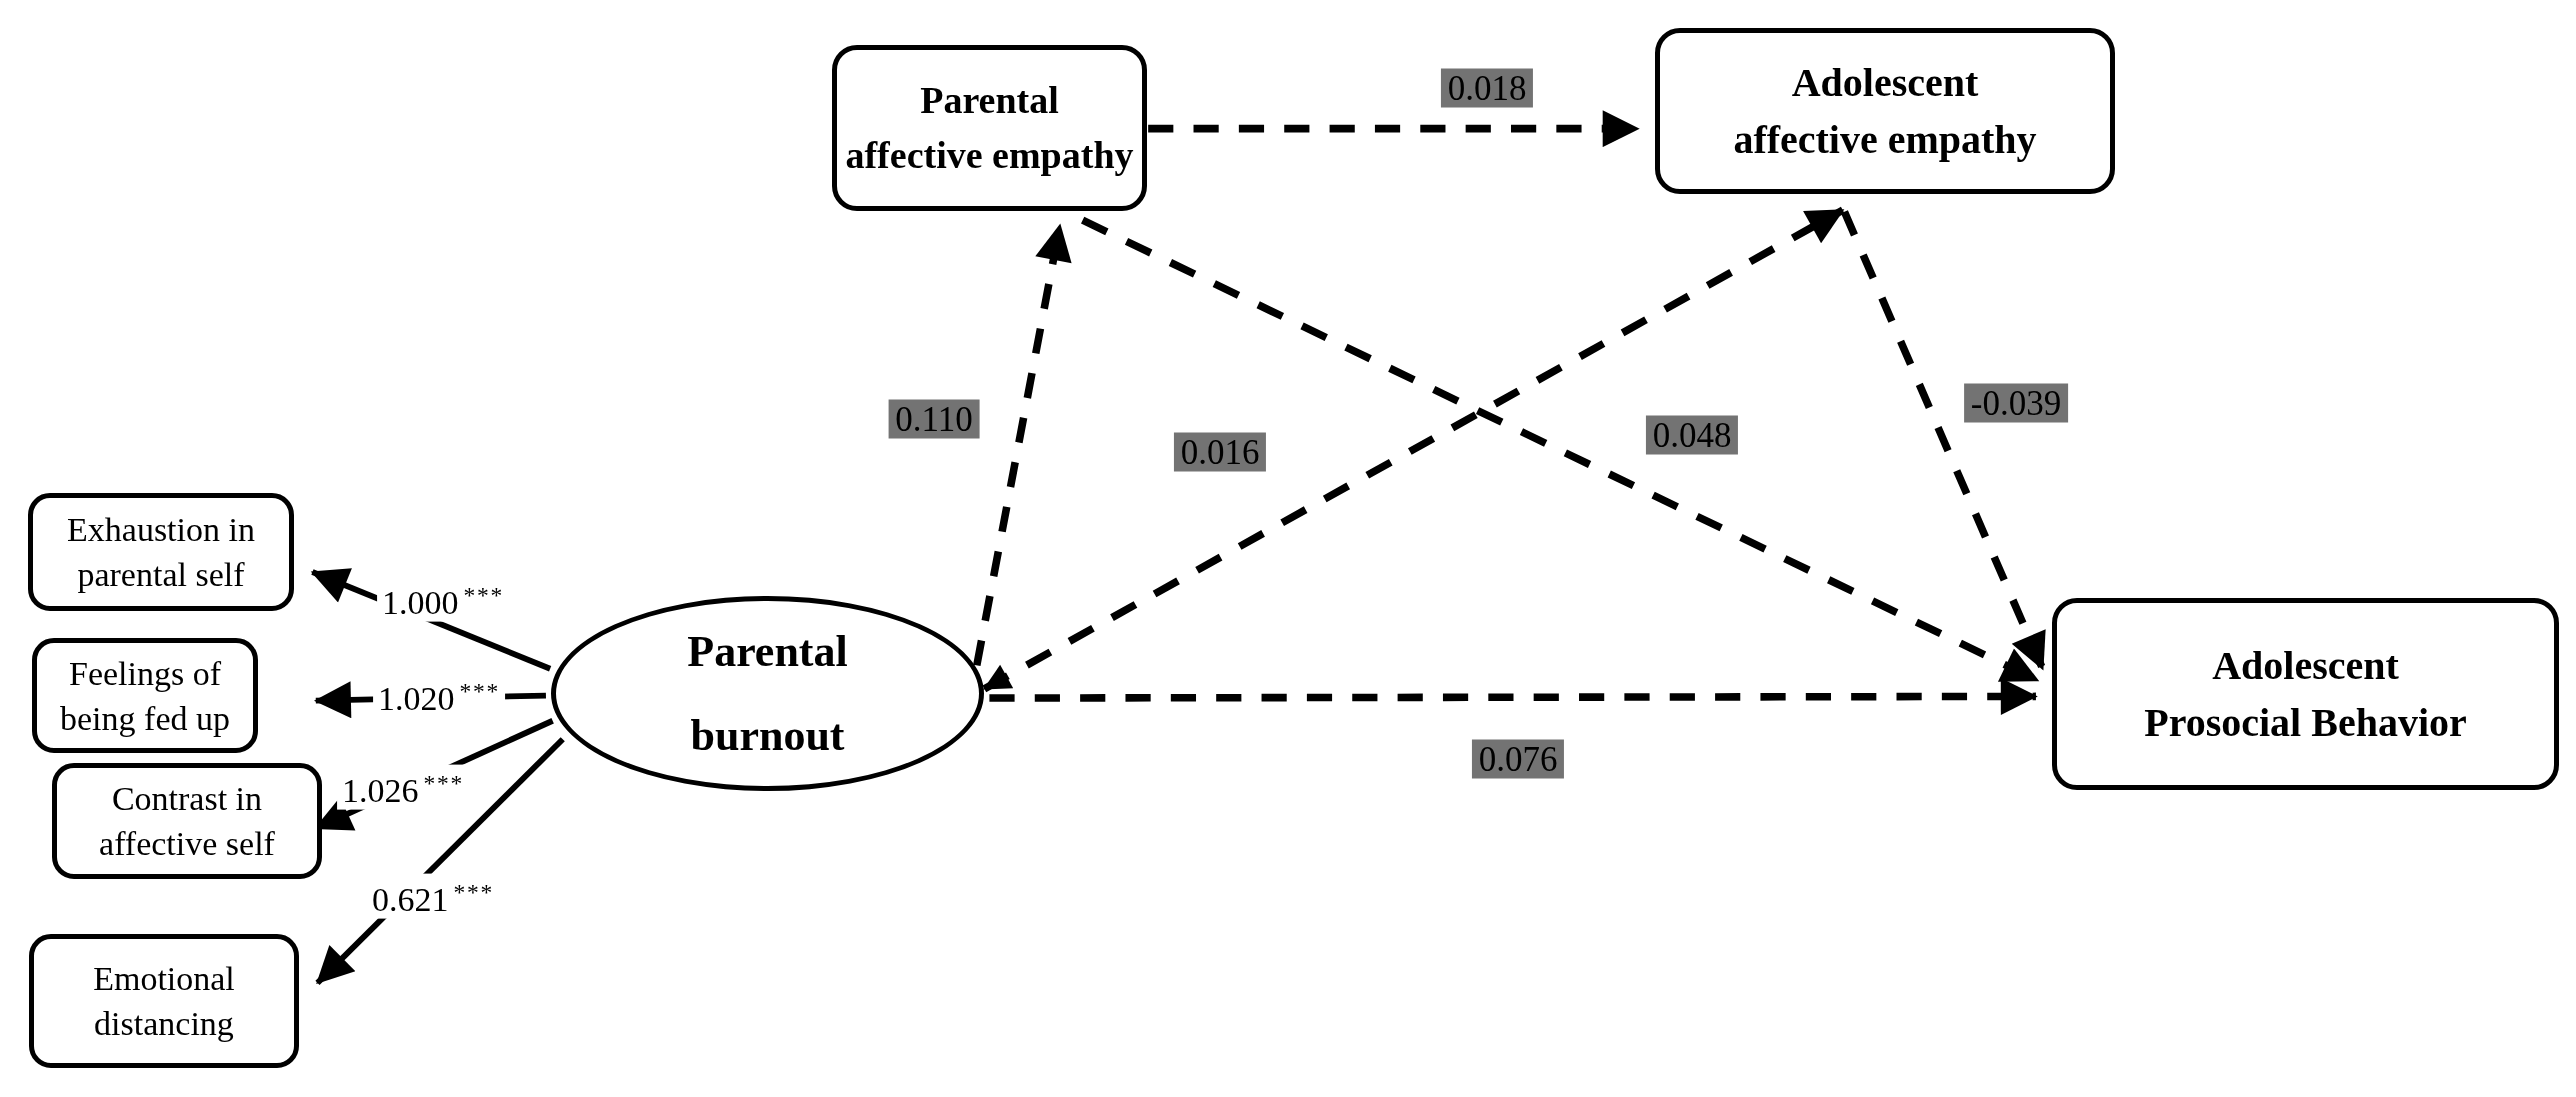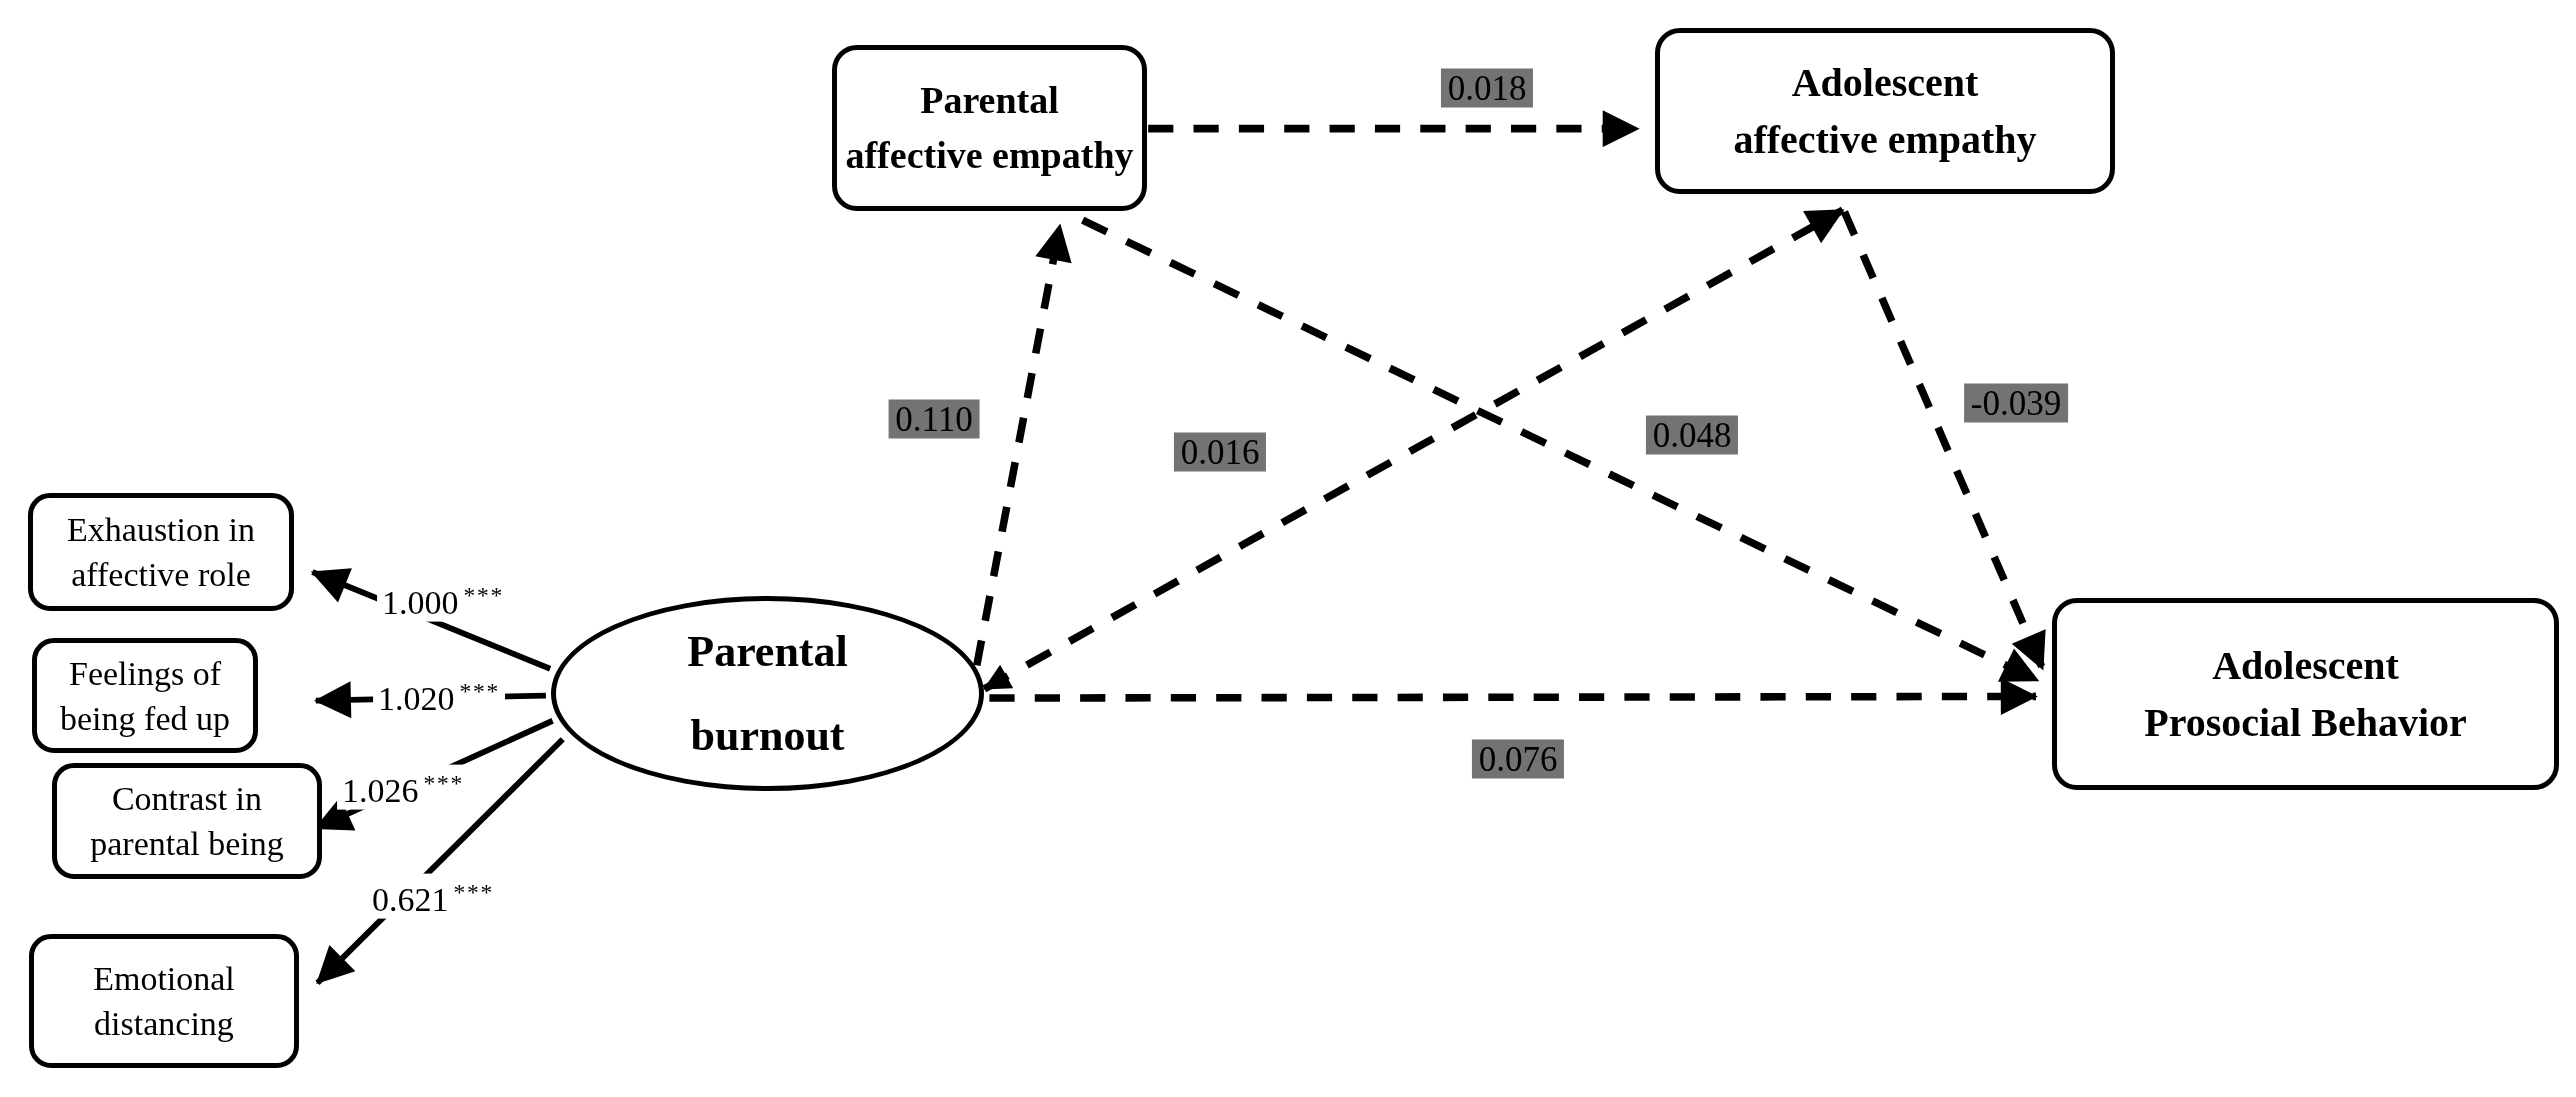--- a/index.html
+++ b/index.html
@@ -135,31 +135,31 @@
     <div>affective empathy</div>
   </div>
 
   <div class="node construct" style="left:2052px; top:598px; width:507px; height:192px;">
     <div>Adolescent</div>
     <div>Prosocial Behavior</div>
   </div>
 
   <div class="node indicator" style="left:28px; top:493px; width:266px; height:118px;">
     <div>Exhaustion in</div>
-    <div>affective role</div>
+    <div>parental self</div>
   </div>
 
   <div class="node indicator" style="left:32px; top:638px; width:226px; height:115px;">
     <div>Feelings of</div>
     <div>being fed up</div>
   </div>
 
   <div class="node indicator" style="left:28px; top:763px; width:270px; height:116px;margin-left:24px;">
     <div>Contrast in</div>
-    <div>parental being</div>
+    <div>affective self</div>
   </div>
 
   <div class="node indicator" style="left:29px; top:934px; width:270px; height:134px;">
     <div>Emotional</div>
     <div>distancing</div>
   </div>
 
   <span class="path-label" style="left:1487px; top:88px;">0.018</span>
 
   <span class="path-label" style="left:934px; top:419px;">0.110</span>

